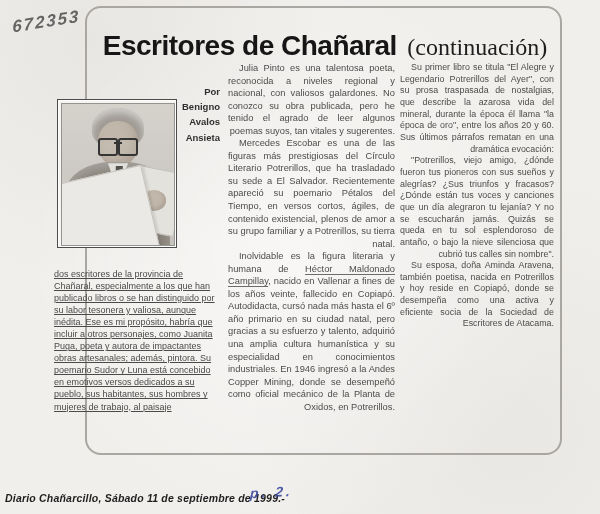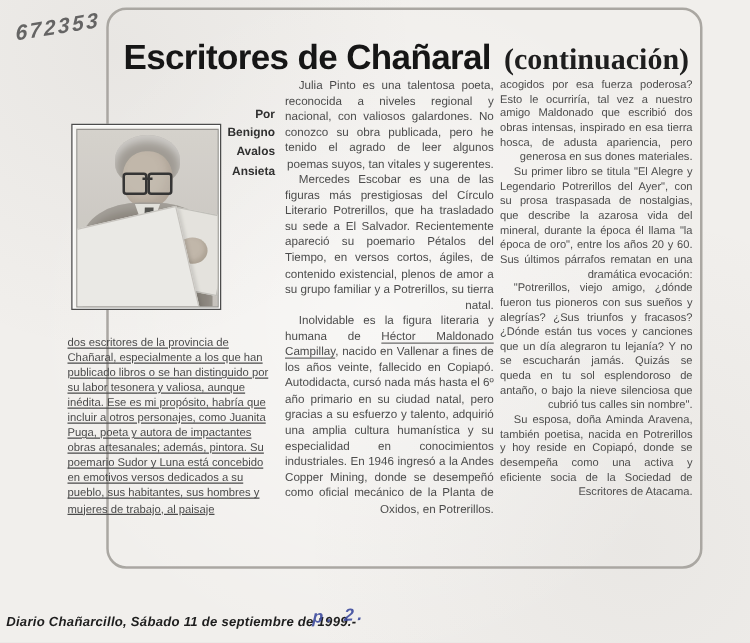--- a/index.html
+++ b/index.html
@@ -27,21 +27,21 @@
 
   
   .article-box {
     left:85px; top:6px; width:473px; height:445px;
     border:2px solid #aaa7a2; border-radius:16px;
   }
 
   
   .title-row { left:92px; top:30px; width:466px; text-align:center; white-space:nowrap; }
   .title-main { font-weight:bold; font-size:28px; letter-spacing:-.5px; color:#161616; }
-  .title-suffix { font-family:"Liberation Serif", serif; font-size:24px; color:#1e1e1e; margin-left:6px; font-weight:bold; }
+  .title-suffix { font-family:"Liberation Serif", serif; font-size:24px; color:#1e1e1e; margin-left:6px; font-weight:normal; }
 
   
   .byline { left:166px; top:84px; width:54px; text-align:right;
     font-weight:bold; font-size:9.5px; line-height:1.6; color:#303030; }
   .left-side-text { left:164px; top:152px; width:56px; text-align:right;
     font-size:9.5px; line-height:1.32; color:#4a4a4a; }
   .left-below-text { left:54px; top:268px; width:166px; 
     font-size:9px; line-height:1.34; color:#4a4a4a;text-decoration:underline; }
 
   
@@ -122,21 +122,20 @@
 
   <div class="abs left-below-text">dos escritores de la provincia de Chañaral, especialmente a los que han publicado libros o se han distinguido por su labor tesonera y valiosa, aunque inédita. Ese es mi propósito, habría que incluir a otros personajes, como Juanita Puga, poeta y autora de impactantes obras artesanales; además, pintora. Su poemario Sudor y Luna está concebido en emotivos versos dedicados a su pueblo, sus habitantes, sus hombres y mujeres de trabajo, al paisaje</div>
 
   <div class="abs col col-middle">
     <p class="indent">Julia Pinto es una talentosa poeta, reconocida a niveles regional y nacional, con valiosos galardones. No conozco su obra publicada, pero he tenido el agrado de leer algunos poemas suyos, tan vitales y sugerentes.</p>
     <p class="indent">Mercedes Escobar es una de las figuras más prestigiosas del Círculo Literario Potrerillos, que ha trasladado su sede a El Salvador. Recientemente apareció su poemario Pétalos del Tiempo, en versos cortos, ágiles, de contenido existencial, plenos de amor a su grupo familiar y a Potrerillos, su tierra natal.</p>
     <p class="indent"><span>Inolvidable es la figura literaria y humana de </span><span class="name-underline">Héctor Maldonado Campillay</span><span>, nacido en Vallenar a fines de los años veinte, fallecido en Copiapó. Autodidacta, cursó nada más hasta el 6º año primario en su ciudad natal, pero gracias a su esfuerzo y talento, adquirió una amplia cultura humanística y su especialidad en conocimientos industriales. En 1946 ingresó a la Andes Copper Mining, donde se desempeñó como oficial mecánico de la Planta de Oxidos, en Potrerillos.</span></p>
   </div>
 
   <div class="abs col col-right">
-    <p>acogidos por esa fuerza poderosa? Esto le ocurriría, tal vez a nuestro amigo Maldonado que escribió dos obras intensas, inspirado en esa tierra hosca, de adusta apariencia, pero generosa en sus dones materiales.</p>
     <p class="indent">Su primer libro se titula "El Alegre y Legendario Potrerillos del Ayer", con su prosa traspasada de nostalgias, que describe la azarosa vida del mineral, durante la época él llama "la época de oro", entre los años 20 y 60. Sus últimos párrafos rematan en una dramática evocación:</p>
     <p class="indent">"Potrerillos, viejo amigo, ¿dónde fueron tus pioneros con sus sueños y alegrías? ¿Sus triunfos y fracasos? ¿Dónde están tus voces y canciones que un día alegraron tu lejanía? Y no se escucharán jamás. Quizás se queda en tu sol esplendoroso de antaño, o bajo la nieve silenciosa que cubrió tus calles sin nombre".</p>
     <p class="indent">Su esposa, doña Aminda Aravena, también poetisa, nacida en Potrerillos y hoy reside en Copiapó, donde se desempeña como una activa y eficiente socia de la Sociedad de Escritores de Atacama.</p>
   </div>
 
   <div class="abs footer-source">Diario Chañarcillo, Sábado 11 de septiembre de 1999.-</div>
   <div class="abs hand-page">p. 2.</div>
 
 </div>
 

